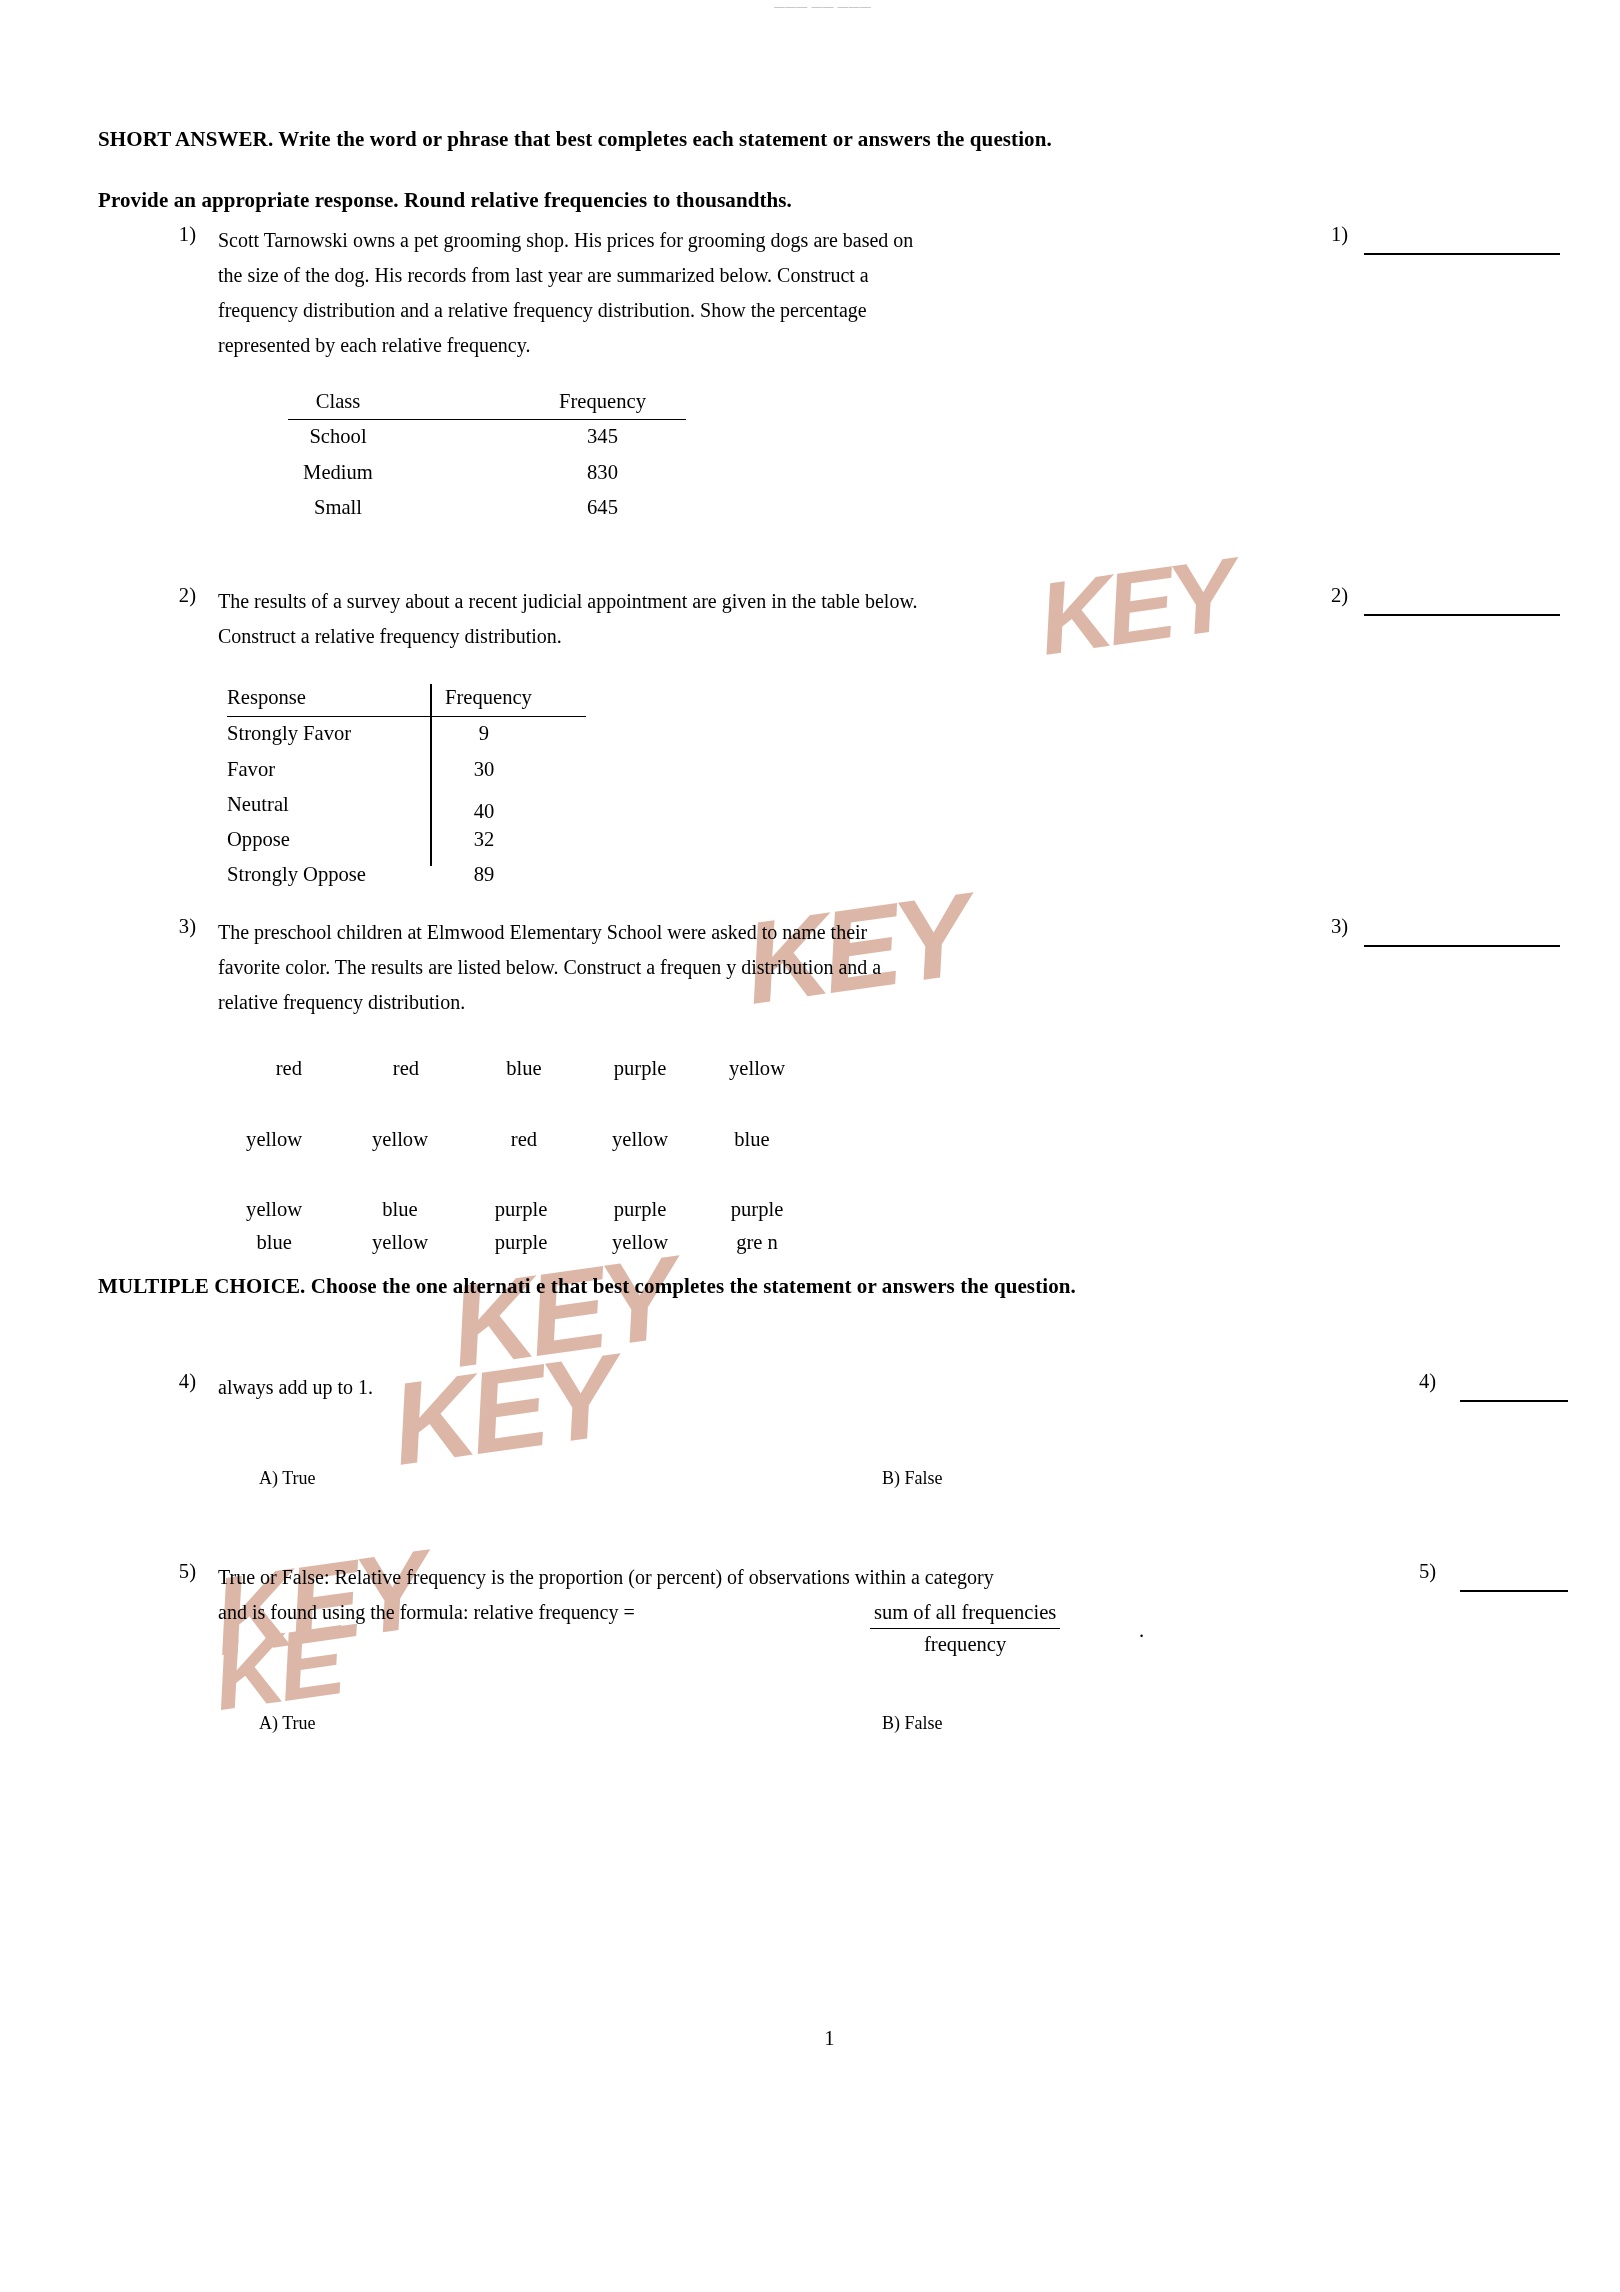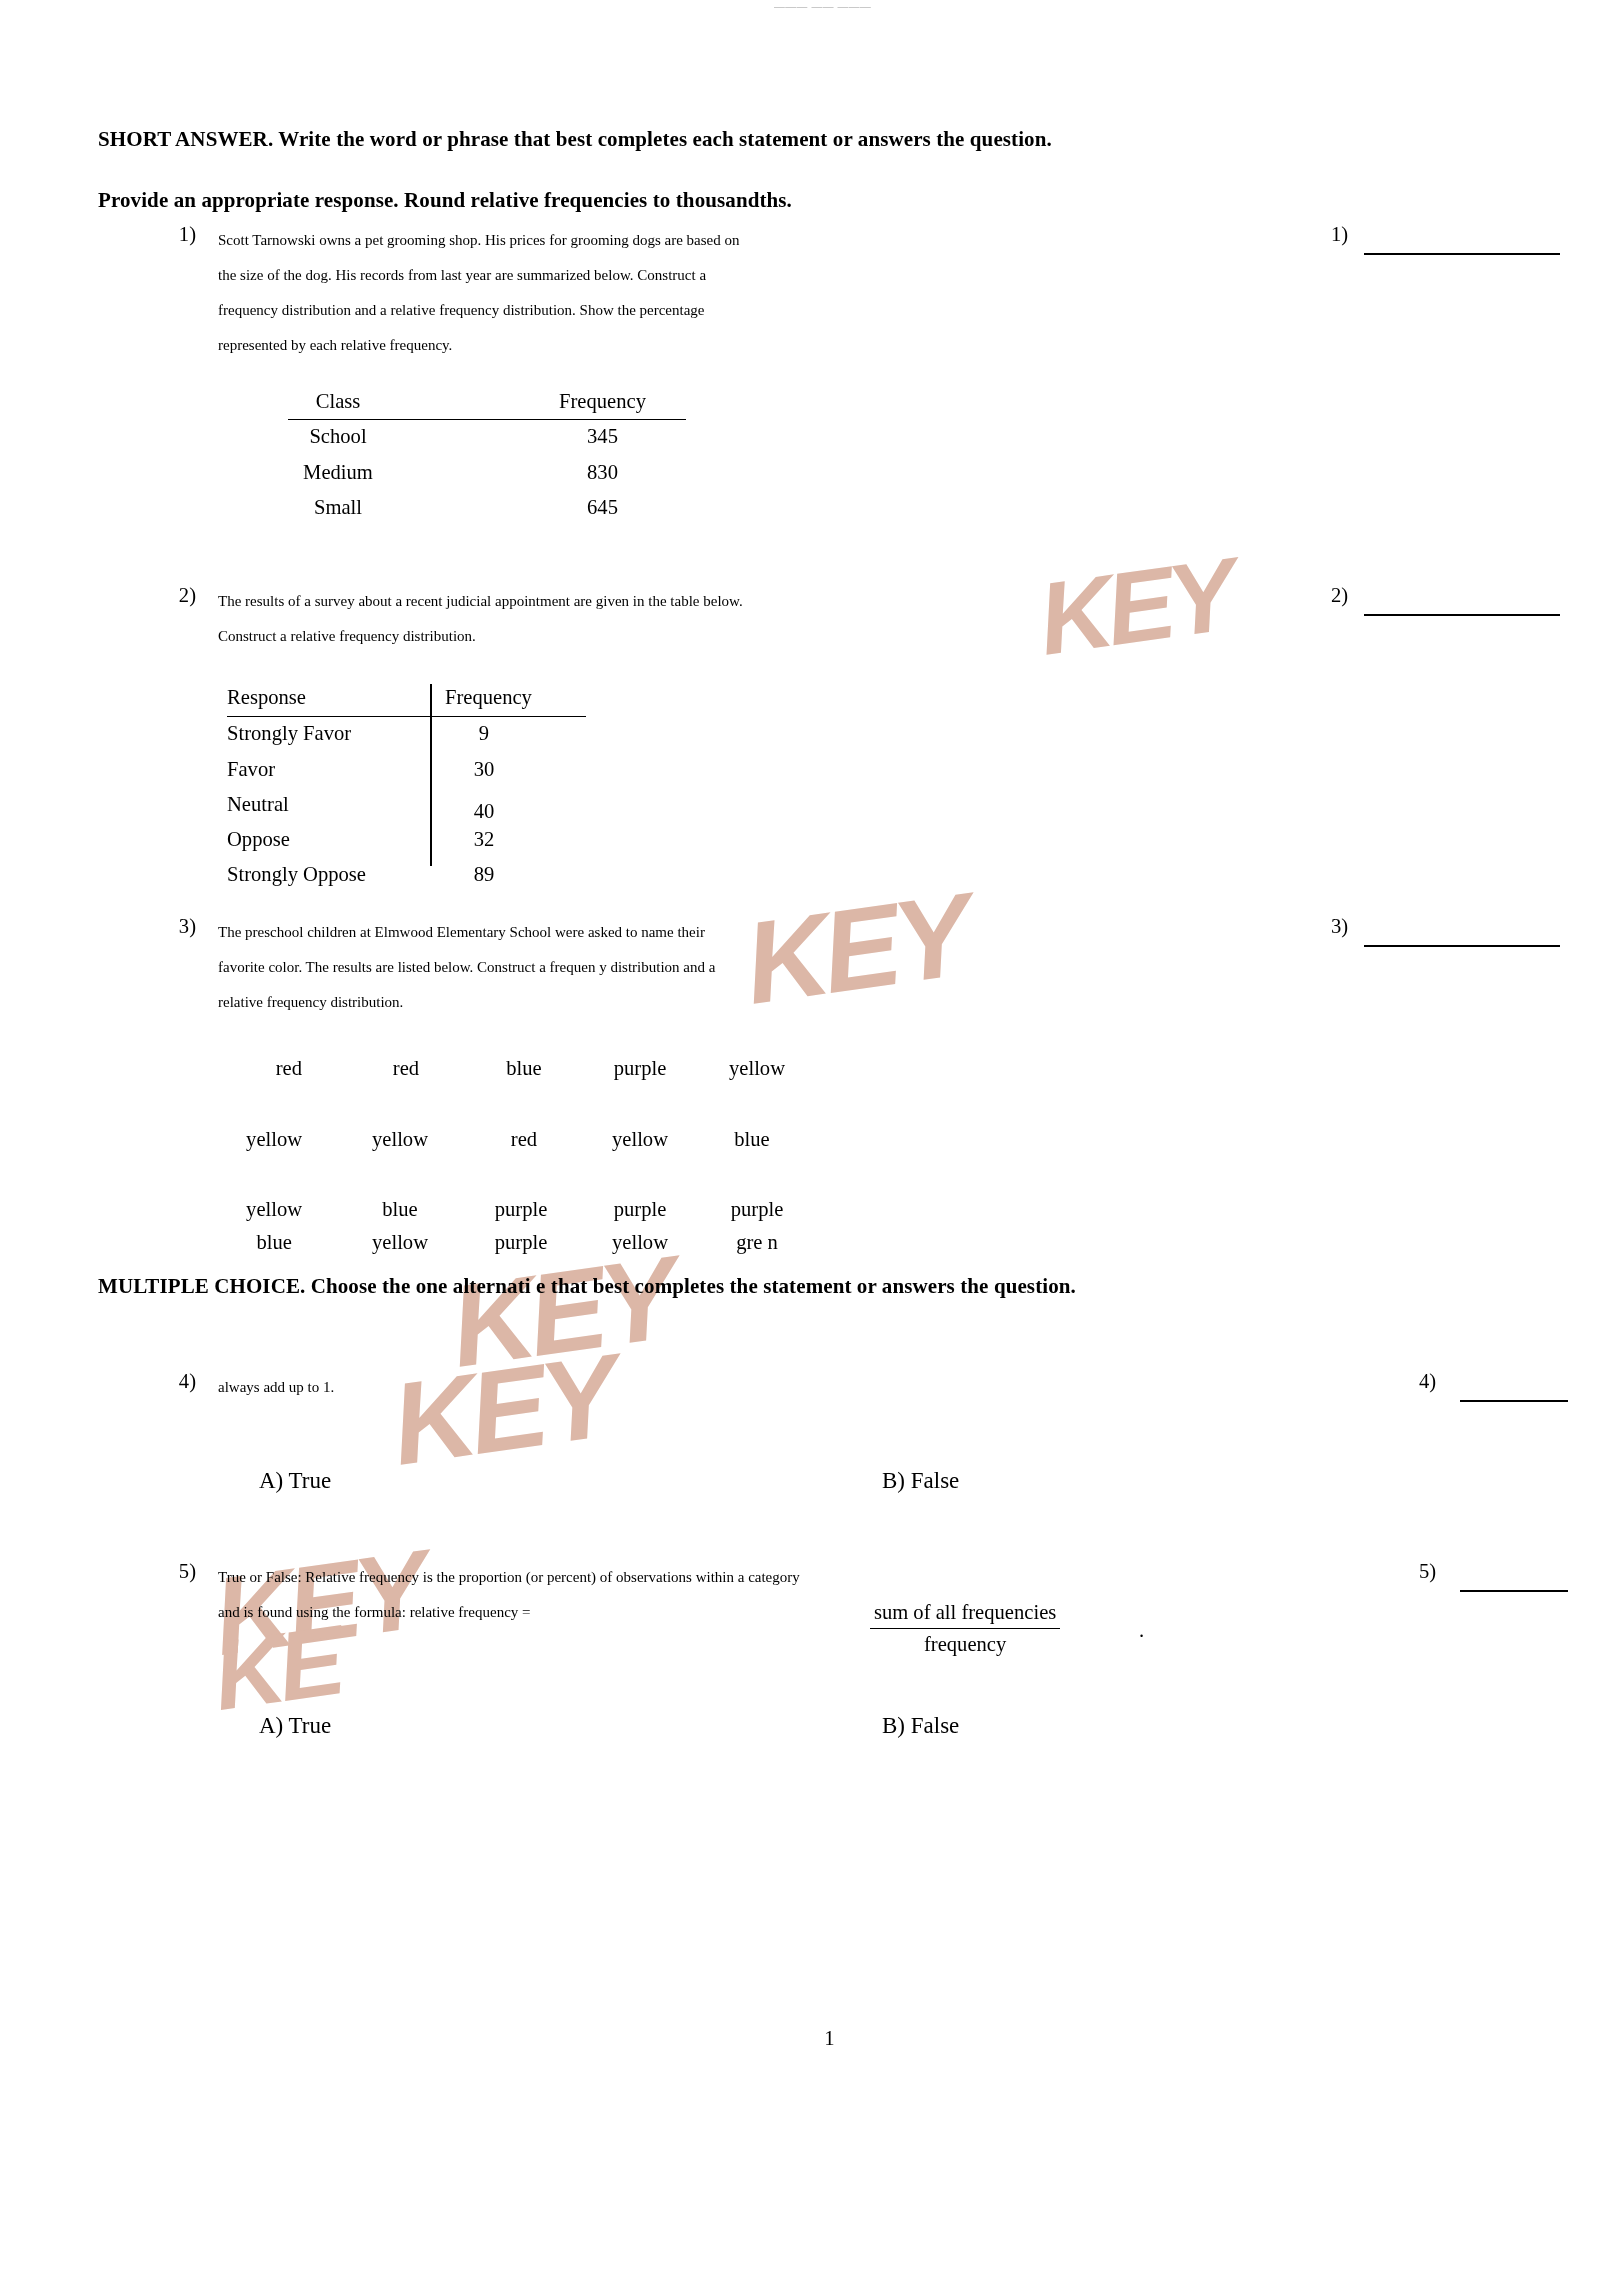--- a/index.html
+++ b/index.html
@@ -71,21 +71,21 @@
   }
 
   .qnum {
     position: absolute;
     font-size: 20.6px;
     text-align: right;
     width: 39px;
   }
   .qbody {
     position: absolute;
-    font-size: 15px;
+    font-size: 20px;
     line-height: 35px;
   }
   .ansnum {
     position: absolute;
     font-size: 20.6px;
   }
   .blank {
     position: absolute;
     border-bottom: 2px solid #000;
     height: 0px;
@@ -118,21 +118,21 @@
   .wordgrid { position: absolute; font-size: 20.6px; }
   .wordgrid span {
     position: absolute;
     text-align: center;
     white-space: nowrap;
   }
 
   
   .choice {
     position: absolute;
-    font-size: 23px;
+    font-size: 18px;
     white-space: nowrap;
   }
 
   
   .fraction {
     position: absolute;
     display: inline-block;
     text-align: center;
     font-size: 20.6px;
     line-height: 29px;

